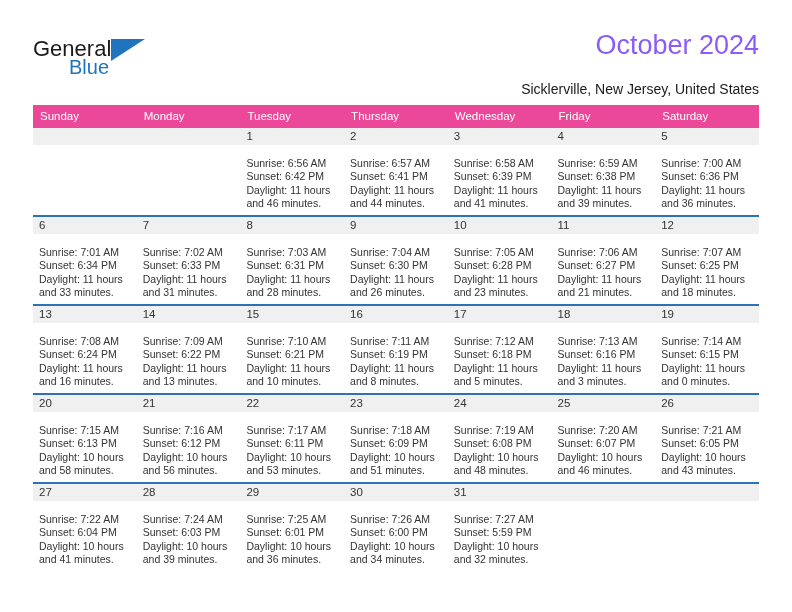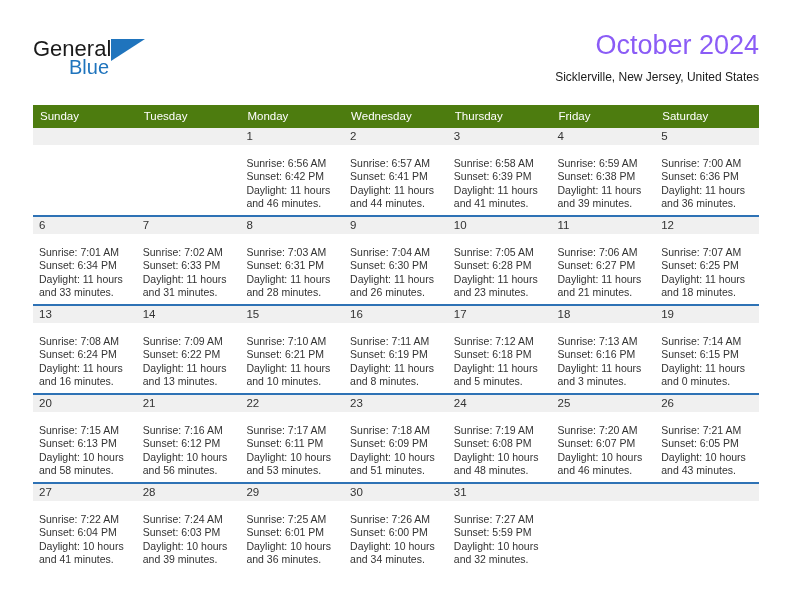--- a/index.html
+++ b/index.html
@@ -72,39 +72,39 @@
     top: 0;
     text-align: right;
   }
   .cal-title {
     font-size: 27px;
     color: #8b5cf6;
     line-height: 34px;
     white-space: nowrap;
   }
   .cal-subtitle {
-    font-size: 12px;
+    font-size: 14px;
     color: #1a1a1a;
     line-height: 22px;
-    margin-top: 4px;
+    margin-top: 16px;
     white-space: nowrap;
   }
 
   
   .calendar {
     position: absolute;
     left: 33px;
     top: 105px;
     width: 726px;
   }
 
   .weekday-header {
     display: flex;
     width: 726px;
-    background: #4d7c0f;
+    background: #ec4899;
   }
   .weekday-cell {
     width: 103.714px;
     box-sizing: border-box;
     padding: 4px 0 4px 7px;
     color: #ffffff;
     font-size: 11.5px;
     line-height: 15px;
     white-space: nowrap;
   }
@@ -167,24 +167,24 @@
     <div class="title-block">
       <div class="cal-title">October 2024</div>
       <div class="cal-subtitle">Sicklerville, New Jersey, United States</div>
     </div>
 
   </div>
 
   <div class="calendar">
     <div class="weekday-header" id="weekday-header">
         <div class="weekday-cell">Sunday</div>
+        <div class="weekday-cell">Monday</div>
         <div class="weekday-cell">Tuesday</div>
-        <div class="weekday-cell">Monday</div>
+        <div class="weekday-cell">Thursday</div>
         <div class="weekday-cell">Wednesday</div>
-        <div class="weekday-cell">Thursday</div>
         <div class="weekday-cell">Friday</div>
         <div class="weekday-cell">Saturday</div>
       </div>
     <div id="weeks-container">
         <div class="week-row first">
           <div class="day-cell empty">
             <div class="day-number"></div>
             <div class="day-body">
               <div></div>
               <div></div>

